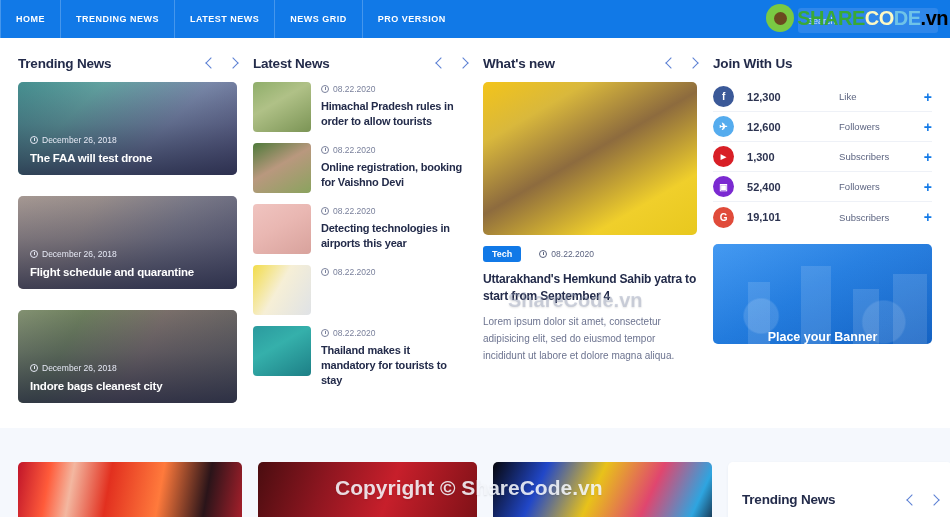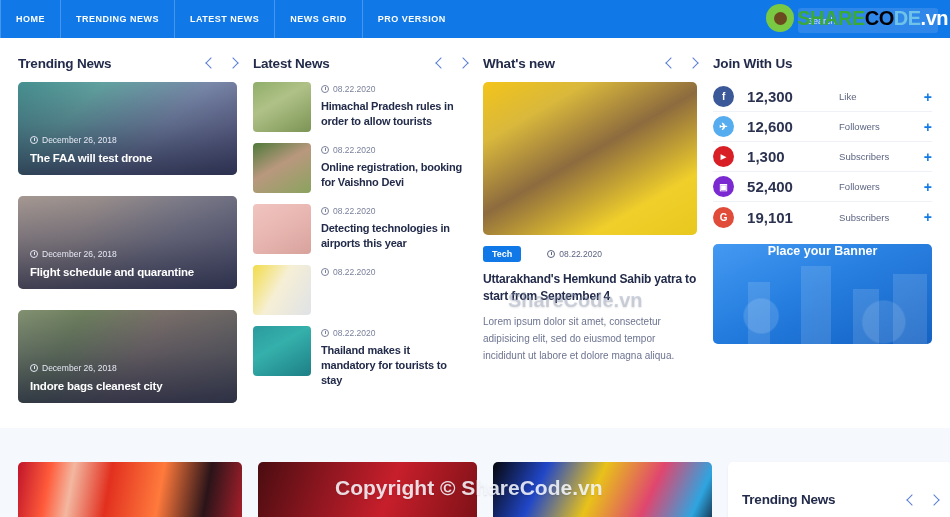--- a/index.html
+++ b/index.html
@@ -49,22 +49,22 @@
   .wm-logo .mark {
     width: 28px; height: 28px; border-radius: 50%;
     background: #7ac943; position: relative;
     display:flex; align-items:center; justify-content:center;
   }
   .wm-logo .mark::after {
     content: ""; width: 13px; height: 13px; border-radius: 50%;
     background: #6b4a1f;
   }
   .wm-logo .txt { font-size: 20px; font-weight: bold; letter-spacing:-.5px; }
-  .wm-logo .s1 { color: #3aa935; } .wm-logo .s2 { color: #000000; } .wm-logo .s4 { color: #6fc3e8; }
-  .wm-logo .s5 { color: #ffffff; }
+  .wm-logo .s1 { color: #3aa935; } .wm-logo .s2 { color: #fef9c3; } .wm-logo .s4 { color: #6fc3e8; }
+  .wm-logo .s5 { color: #000000; }
 
   
   .content { display: flex; padding: 0 10px; }
   .col { padding: 0 8px; }
   .col-1 { width: 240px; }
   .col-2 { width: 235px; }
   .col-3 { width: 235px; }
   .col-4 { width: 240px; }
 
   .col-head {
@@ -110,21 +110,21 @@
   .th2 { background: linear-gradient(150deg,#4e7a3a 0%,#b9987e 45%,#8aa35e 100%); }
   .th3 { background: linear-gradient(150deg,#f0c4c0 0%,#e9b7b2 45%,#d8a29c 100%); }
   .th4 { background: linear-gradient(120deg,#f2dc4a 0%,#f6efd6 45%,#dfe2e6 100%); }
   .th5 { background: linear-gradient(150deg,#2b9a9e 0%,#35b0ab 40%,#1d7f86 100%); }
 
   
   .hero {
     height: 153px; border-radius: 5px; overflow: hidden; cursor:pointer;
     background: linear-gradient(150deg,#f3c41a 0%,#d9b83c 22%,#8d6b3e 48%,#f0cf2b 78%,#e8c81e 100%);
   }
-  .tagrow { display: flex; gap: 26px; margin: 11px 0 9px; }
+  .tagrow { display: flex; gap: 18px; margin: 11px 0 9px; }
   .tag {
     background: #1179e7; color: #fff; font-size: 9px; font-weight: bold;
     padding: 3px 9px; border-radius: 3px; cursor: pointer;
   }
   .tagdate { font-size: 8.5px; color: #5c6480; display:flex; align-items:center; gap:4px;}
   .tagdate .clock { border-color:#5c6480;} .tagdate .clock::after{background:#5c6480;}
   .hero-title { font-size: 12px; font-weight: bold; color: #232b4a; line-height: 1.42; margin-bottom: 9px; cursor:pointer; letter-spacing:-.2px;}
   .hero-text { font-size: 10px; color: #6b melhorar; }
   .hero-text { font-size: 10px; color: #6d7490; line-height: 1.68; }
 
@@ -133,29 +133,29 @@
   .srow {
     display: flex; align-items: center; height: 30px;
     border-bottom: 1px solid #eef1f7; cursor: pointer;
   }
   .srow:last-child { border-bottom: none; }
   .sicon {
     width: 21px; height: 21px; border-radius: 50%;
     display: flex; align-items: center; justify-content: center;
     color: #fff; font-size: 10px; font-weight: bold; flex: 0 0 21px;
   }
-  .scount { width: 48px; margin-left: 13px; font-size: 15px; color: #2c3350; font-weight:600;}
+  .scount { width: 48px; margin-left: 13px; font-size: 11px; color: #2c3350; font-weight:600;}
   .slabel { font-size: 9.5px; color: #5c6480; margin-left: 44px; }
   .splus { margin-left: auto; color: #1179e7; font-size: 14px; font-weight: bold; line-height: 1; }
 
   .banner {
     margin-top: 12px; height: 100px; border-radius: 5px;
     background: linear-gradient(150deg,#2f8ef0 0%,#1a7ae4 45%,#1568cf 100%);
     position: relative; overflow: hidden; cursor: pointer;
-    display: flex; align-items: flex-start; justify-content: center;
+    display: flex; align-items: flex-end; justify-content: center;
   }
   .banner .castle {
     position: absolute; inset: 0;
     background:
       radial-gradient(circle at 22% 72%, rgba(255,255,255,.14) 0 9%, transparent 10%),
       radial-gradient(circle at 78% 78%, rgba(255,255,255,.12) 0 11%, transparent 12%),
       linear-gradient(165deg, rgba(255,255,255,.10) 0%, rgba(0,0,0,.06) 100%);
   }
   .banner .tower { position:absolute; bottom:0; background: rgba(255,255,255,.13); }
   .banner .t1 { left: 16%; width: 22px; height: 62px; }

